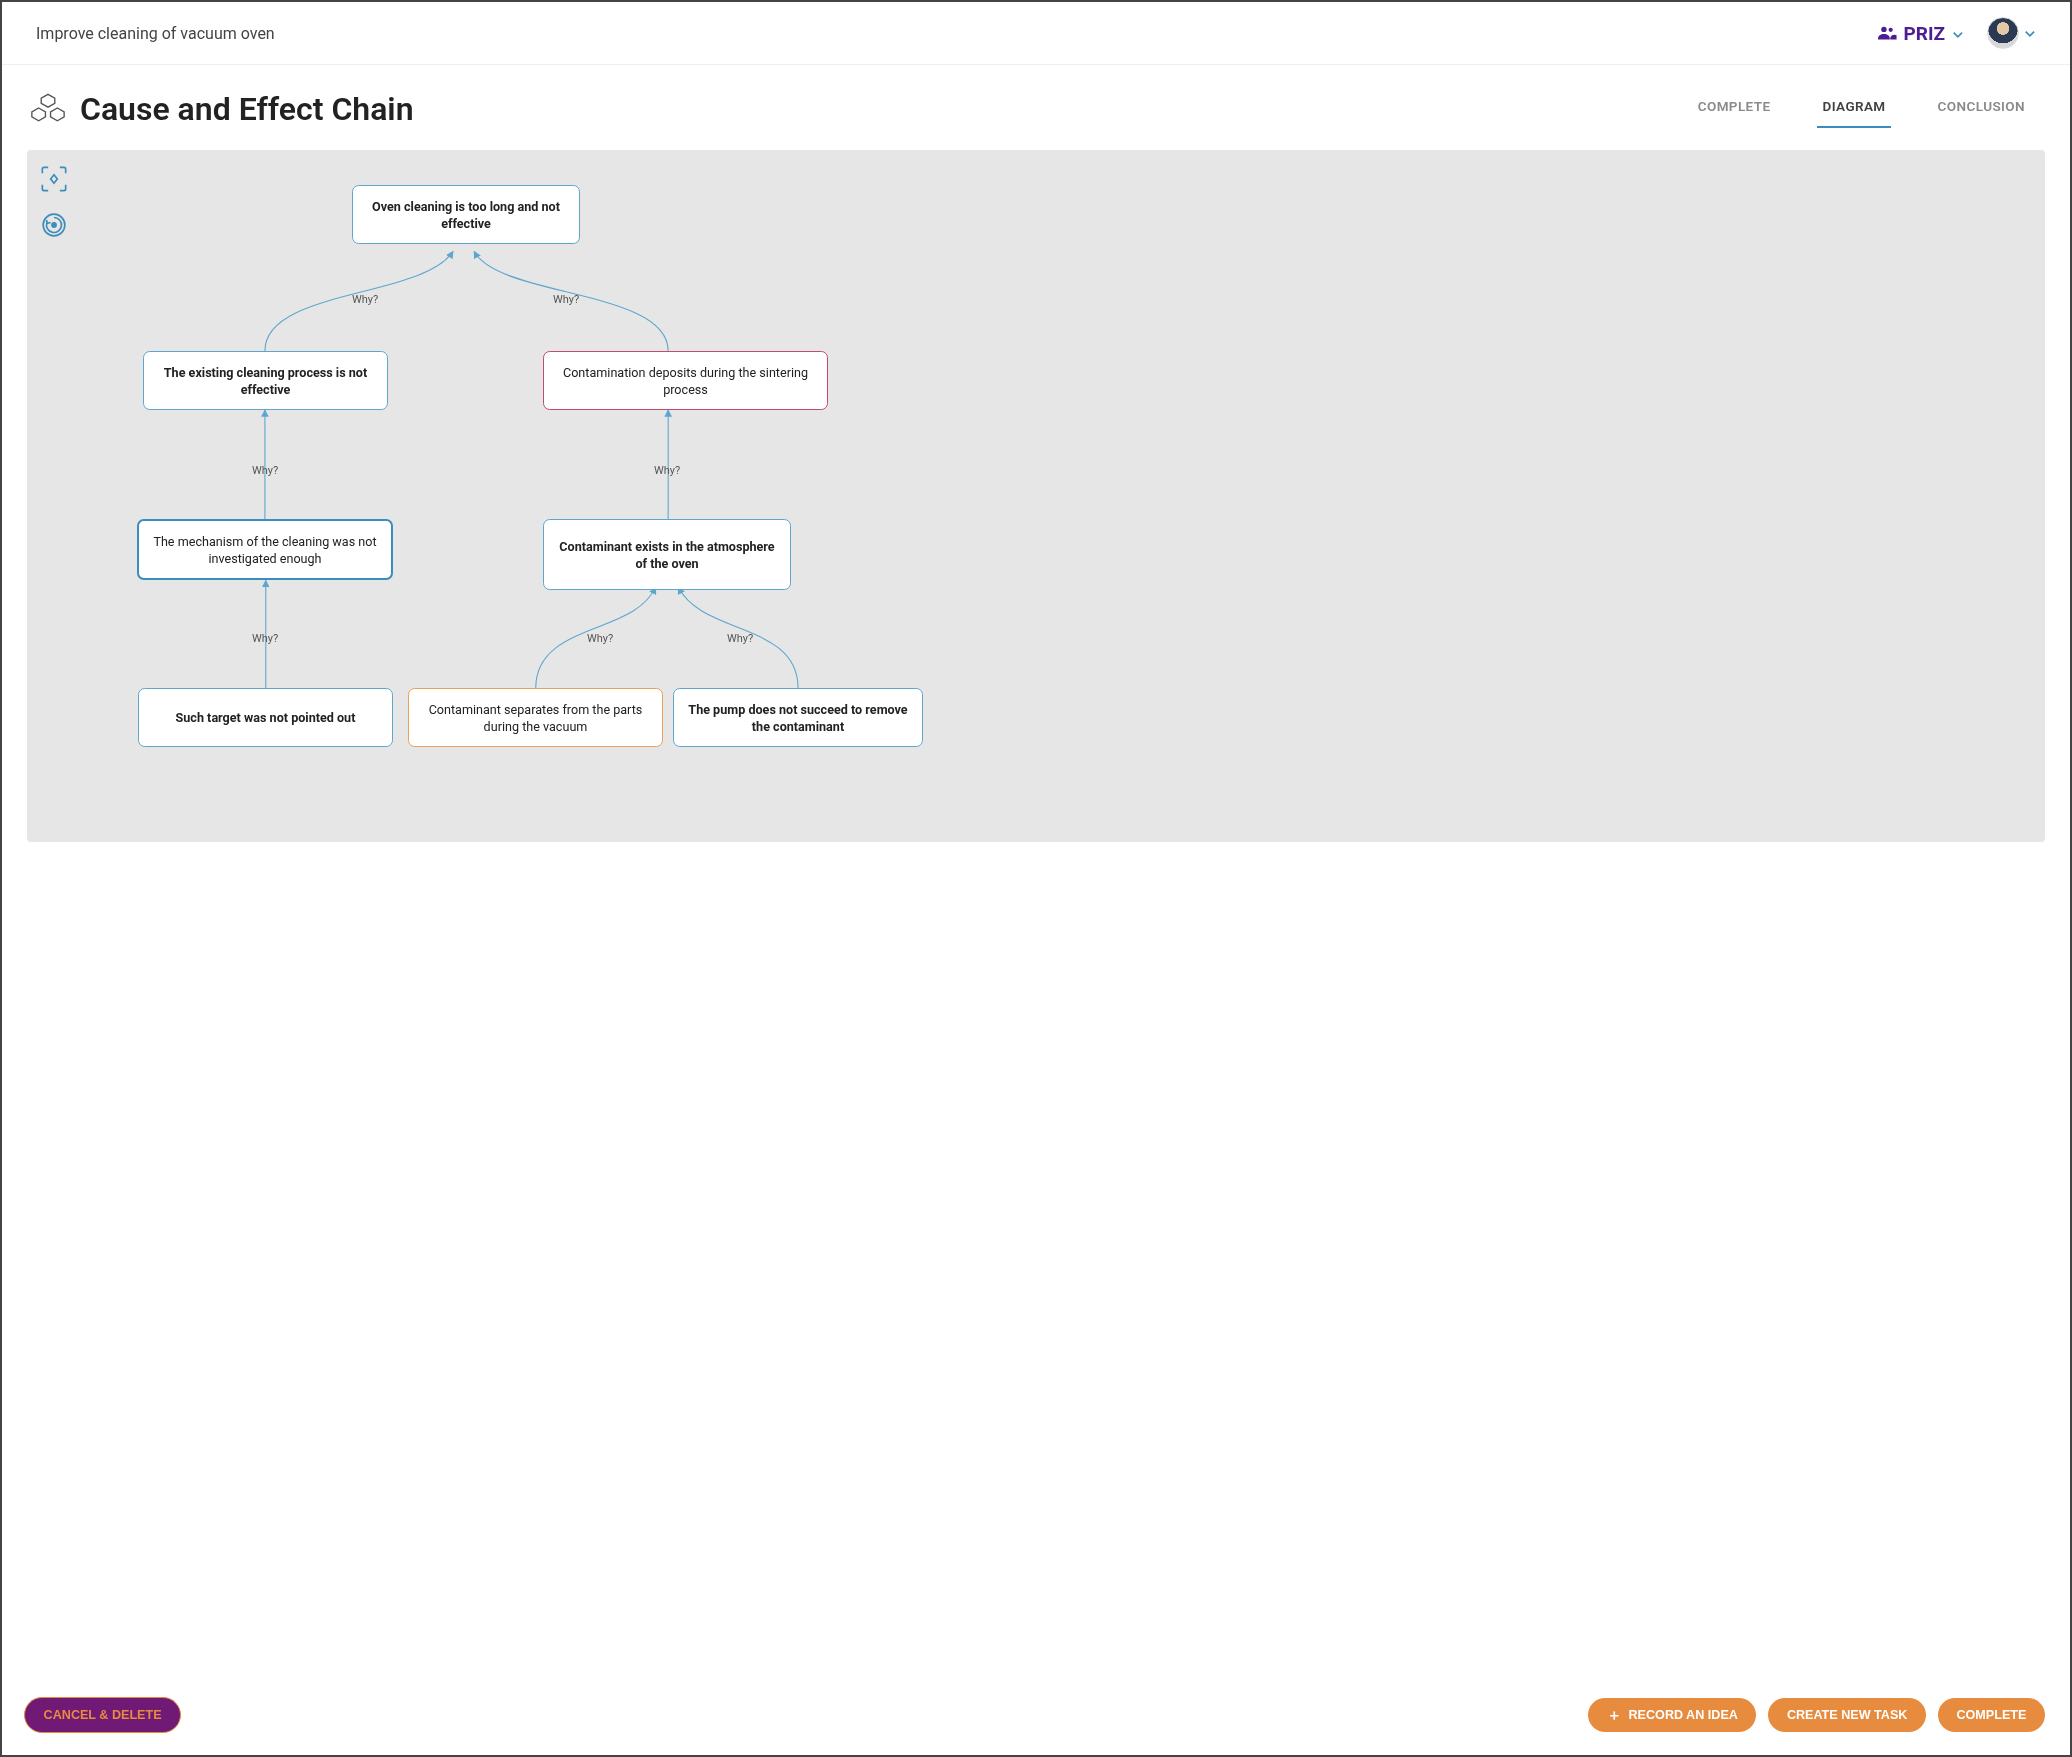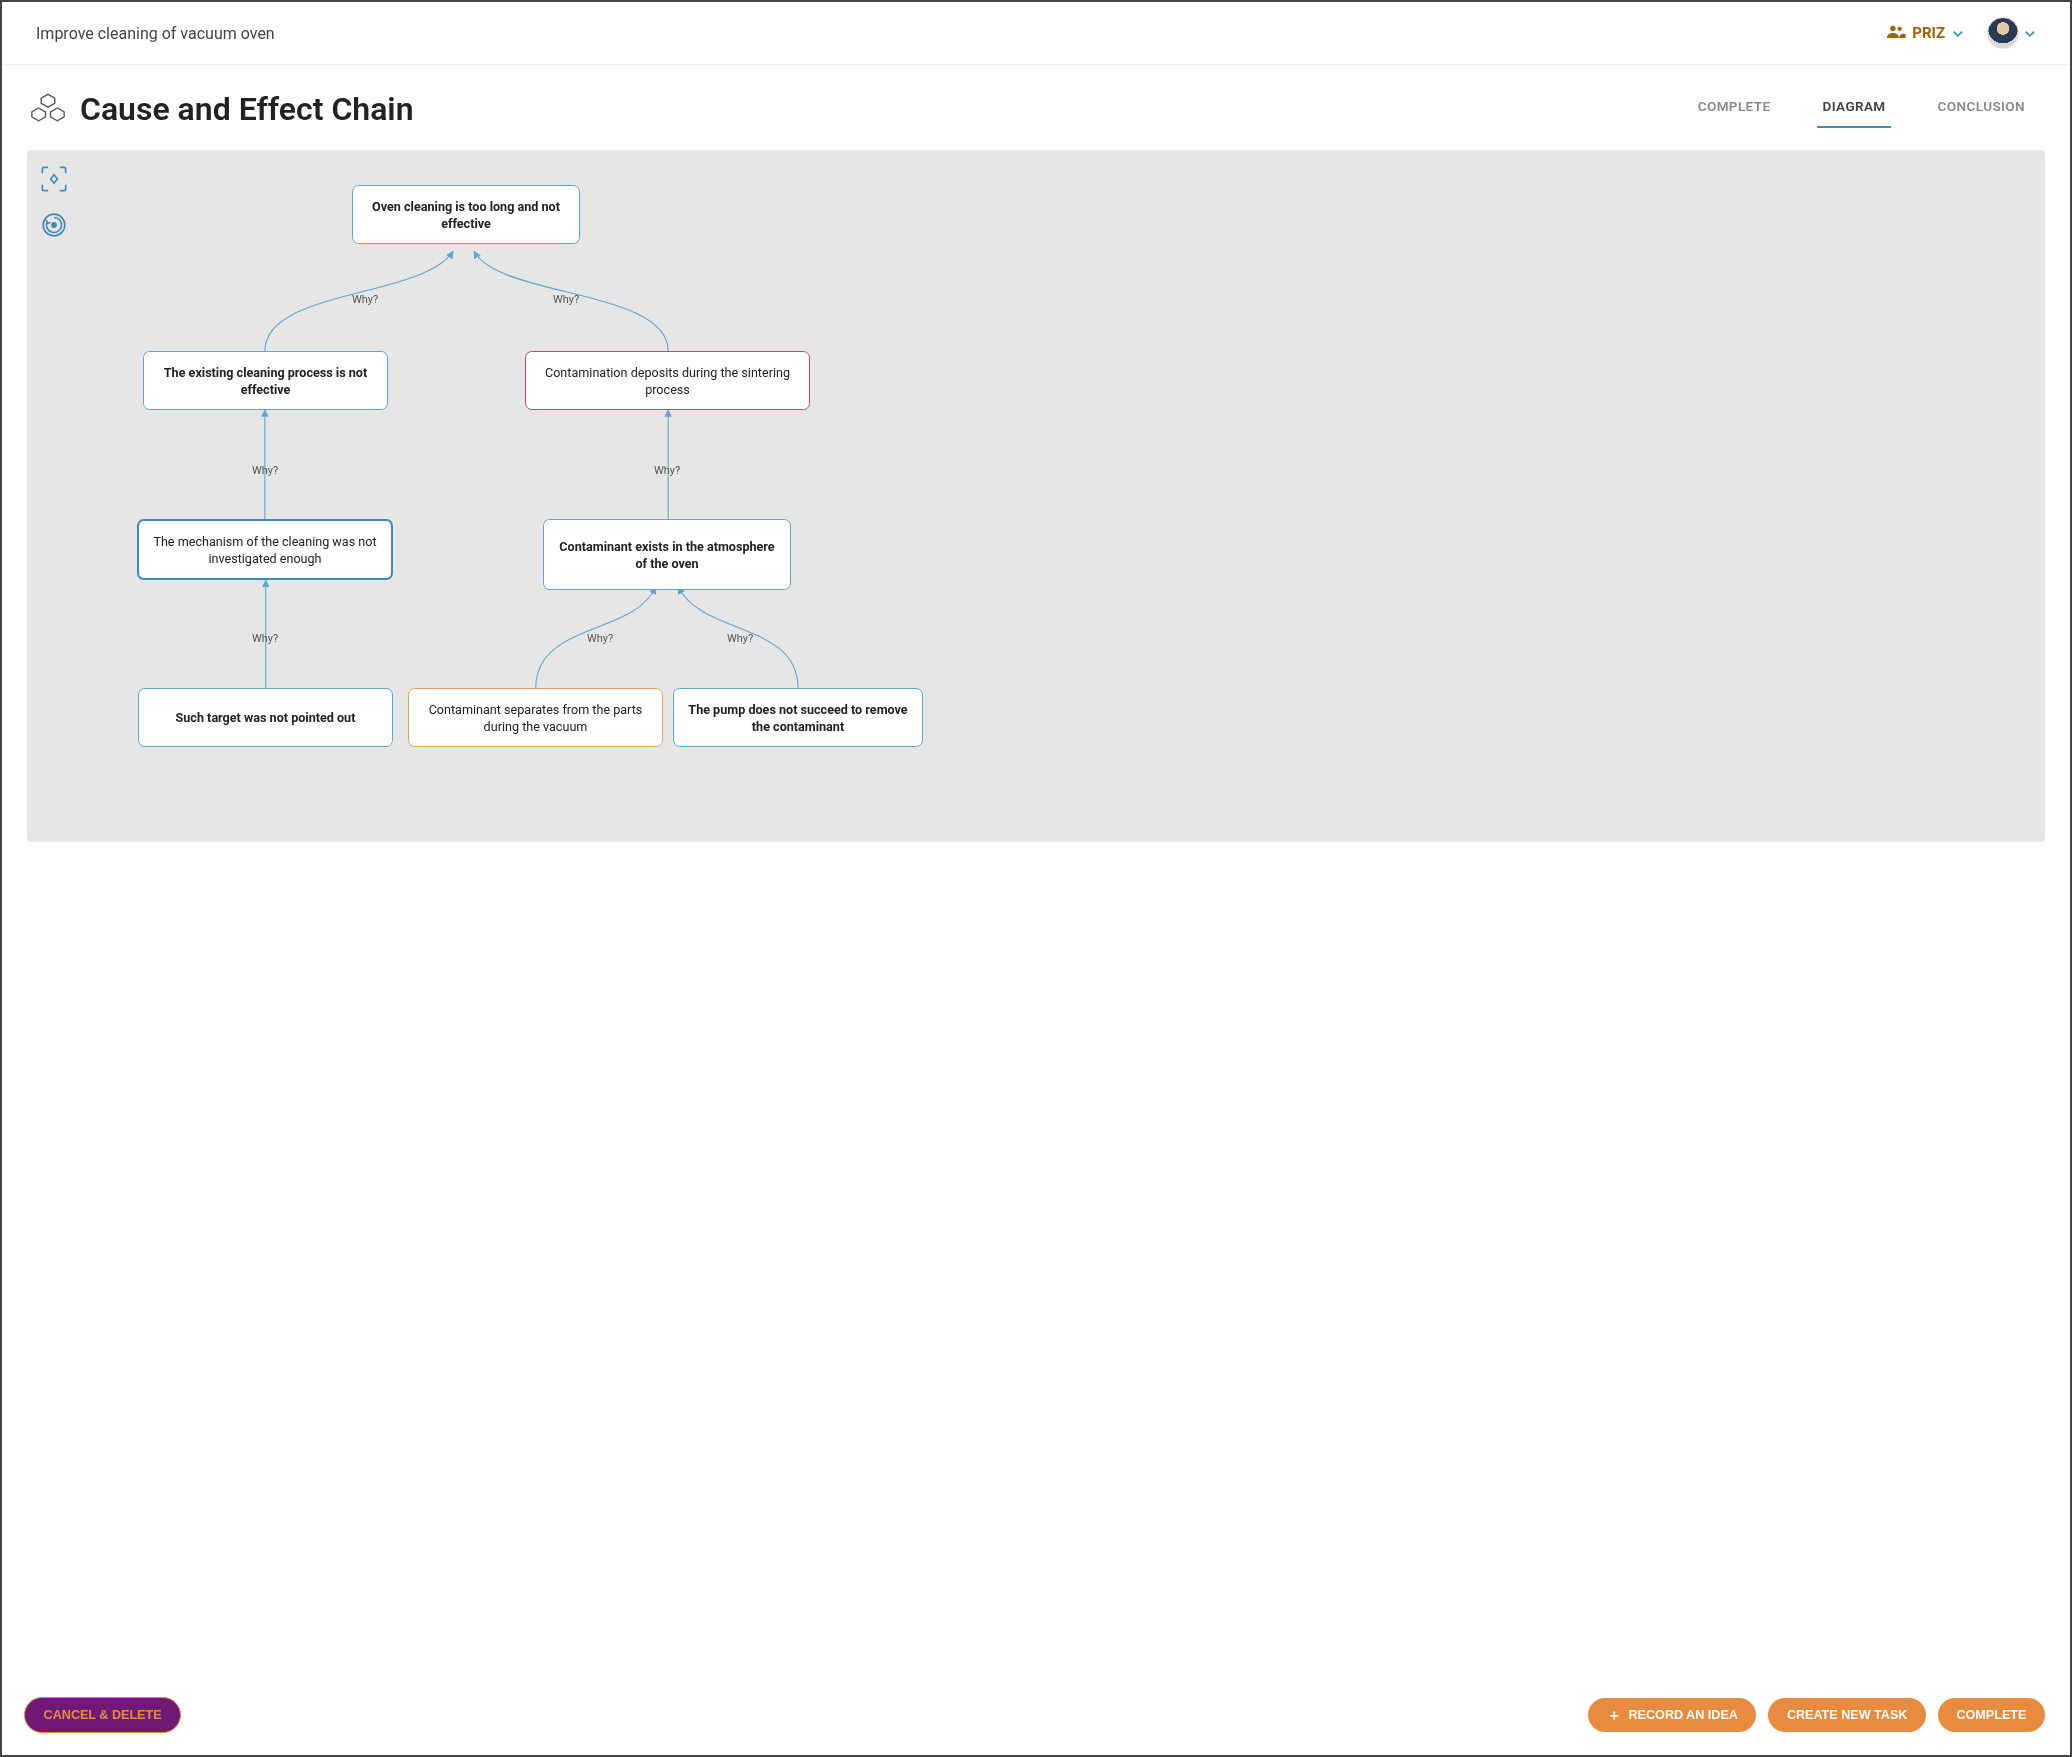--- a/index.html
+++ b/index.html
@@ -16,21 +16,21 @@
     --border-light: #eee;
     --text: #333;
   }
   * { box-sizing: border-box; }
   html, body { margin:0; padding:0; font-family: -apple-system, BlinkMacSystemFont, "Segoe UI", Roboto, Helvetica, Arial, sans-serif; color: var(--text); background:#fff; }
   .frame { border: 2.5px solid #444; width: 100%; min-height: 100vh; display: flex; flex-direction: column; }
   
   .topbar { display:flex; justify-content:space-between; align-items:center; padding: 15px 34px 15px 34px; border-bottom:0.8px solid var(--border-light); }
   .topbar-title { font-size: 16px; color:#444; }
   .topbar-right { display:flex; align-items:center; gap:23.6px; }
-  .workspace { display:flex; align-items:center; gap:6.7px; font-weight:700; font-size:15px; color:#a16207; cursor:pointer; }
+  .workspace { display:flex; align-items:center; gap:6.7px; font-weight:700; font-size:19px; color:#4c1d95; cursor:pointer; }
   .workspace .chev { color: var(--blue); }
   .avatar-wrap { display:flex; align-items:center; gap:5px; cursor:pointer; }
   .avatar { width:32px; height:32px; border-radius:50%; background: radial-gradient(circle at 50% 35%, #e4c8a6 0 25%, #2a3a55 26% 60%, #d7d7d7 61% 100%); border:0.8px solid #ddd; }
   
   .page-head { display:flex; justify-content:space-between; align-items:flex-end; padding: 25px 40px 0 29px; }
   .page-title-wrap { display:flex; align-items:center; gap:15px; }
   .cec-icon { color:#555; }
   .page-title { font-size:32px; font-weight:600; color:#222; }
   .tabs { display:flex; gap:42px; font-size:13.5px; font-weight:600; letter-spacing:0.4px; }
   .tab { color: var(--tab-inactive); padding: 6.7px 5px 11.8px 5px; cursor:pointer; }
@@ -141,21 +141,21 @@
             <path d="M760,438 L760,308" marker-end="url(#arrow)"></path>
             <path d="M283,638 L283,510" marker-end="url(#arrow)"></path>
             <path d="M603,638 C603,560 720,575 745,518" marker-end="url(#arrow)"></path>
             <path d="M914,638 C914,560 800,575 772,518" marker-end="url(#arrow)"></path>
           </g>
       </svg>
 
       <div id="nodes-layer">
           <div class="node thin" style="left: 325px; top: 35px; width: 228px; height: 59px;">Oven cleaning is too long and not effective</div>
           <div class="node thin" style="left: 116px; top: 201px; width: 245px; height: 59px;">The existing cleaning process is not effective</div>
-          <div class="node red" style="left: 498px; top: 201px; width: 285px; height: 59px;">Contamination deposits during the sintering process</div>
+          <div class="node red" style="left: 516px; top: 201px; width: 285px; height: 59px;">Contamination deposits during the sintering process</div>
           <div class="node thick" style="left: 110px; top: 369px; width: 256px; height: 61px;">The mechanism of the cleaning was not investigated enough</div>
           <div class="node thin" style="left: 516px; top: 369px; width: 248px; height: 71px;">Contaminant exists in the atmosphere of the oven</div>
           <div class="node thin" style="left: 111px; top: 538px; width: 255px; height: 59px;">Such target was not pointed out</div>
           <div class="node orange" style="left: 381px; top: 538px; width: 255px; height: 59px;">Contaminant separates from the parts during the vacuum</div>
           <div class="node thin" style="left: 646px; top: 538px; width: 250px; height: 59px;">The pump does not succeed to remove the contaminant</div>
         </div>
       <div id="labels-layer">
           <div class="edge-label" style="left: 325px; top: 143px;">Why?</div>
           <div class="edge-label" style="left: 526px; top: 143px;">Why?</div>
           <div class="edge-label" style="left: 225px; top: 314px;">Why?</div>

